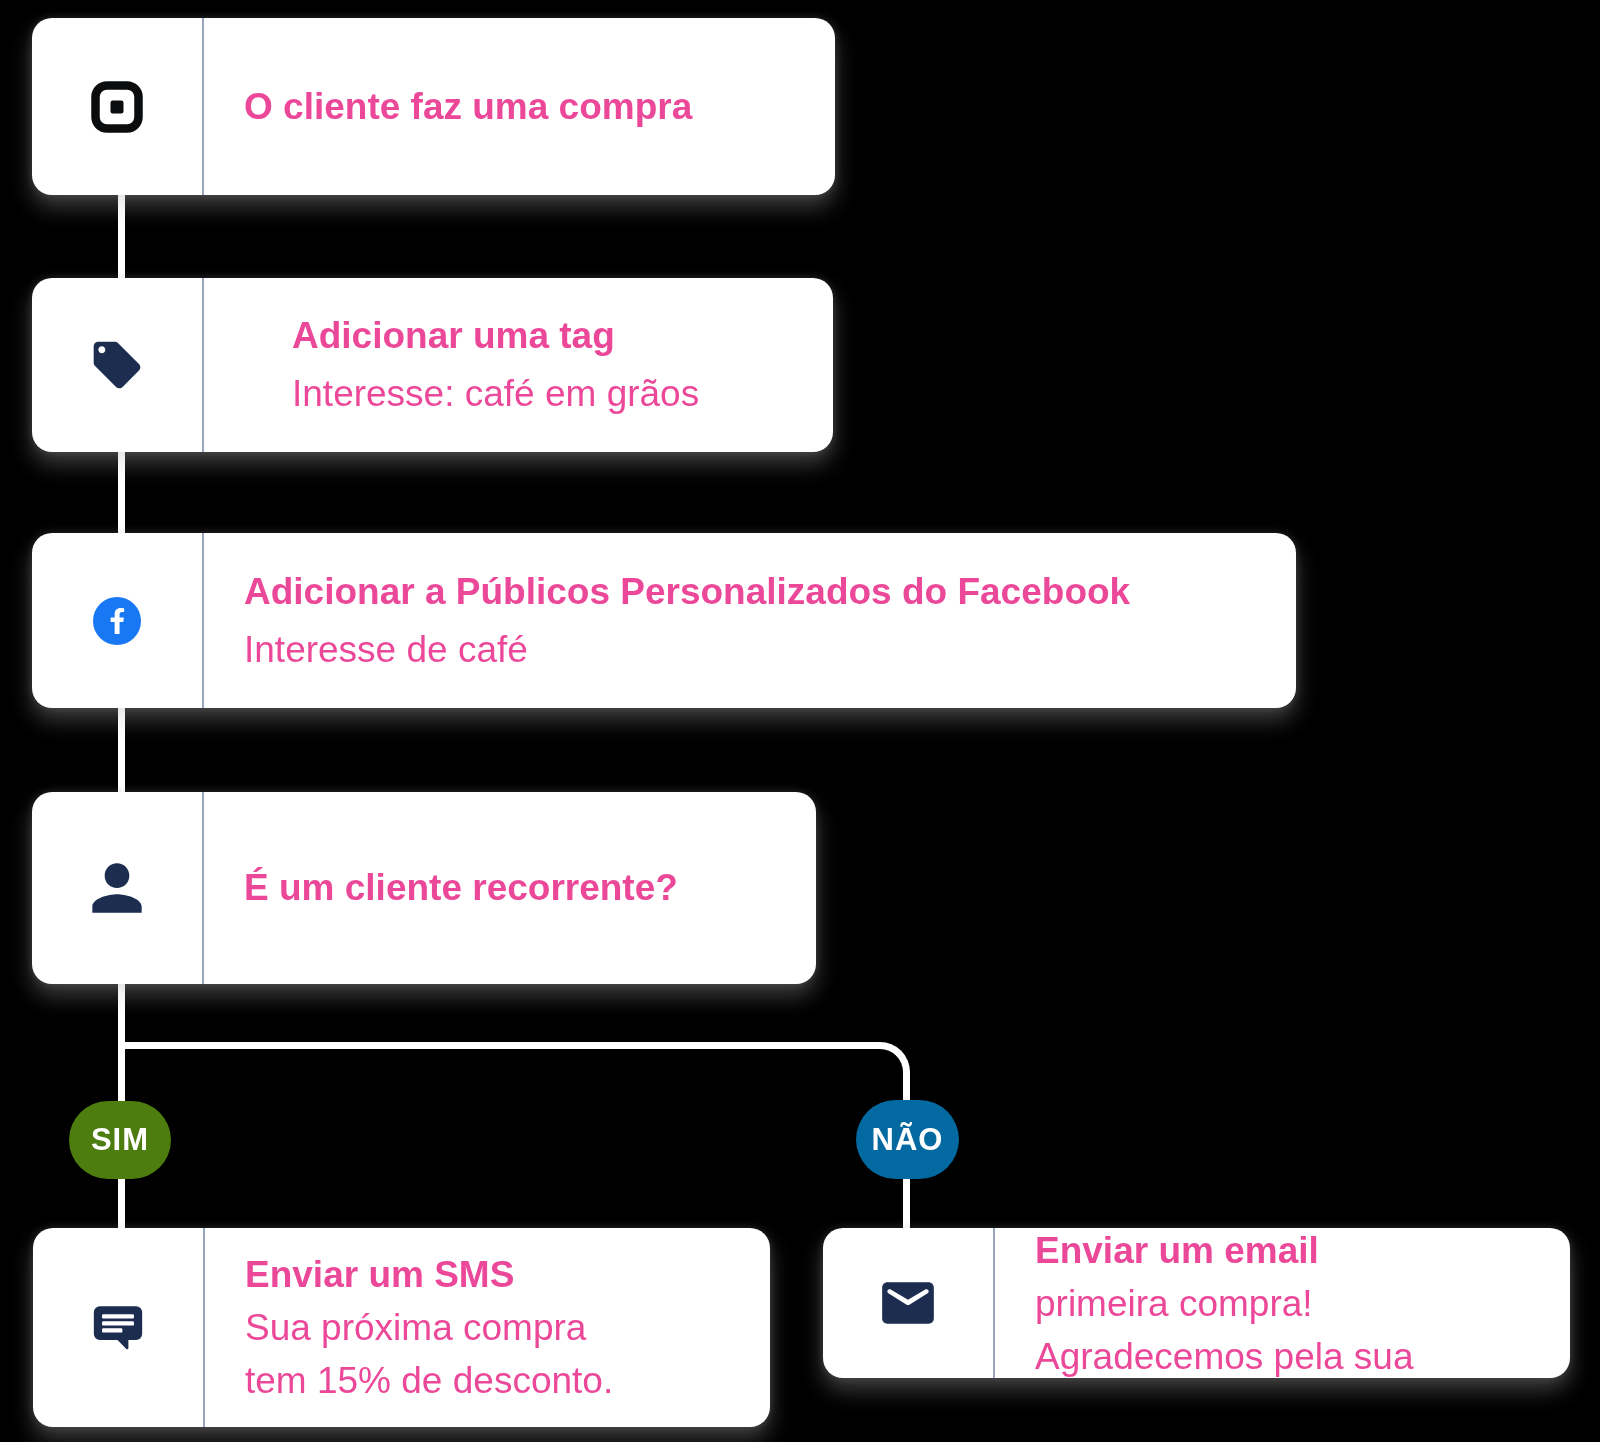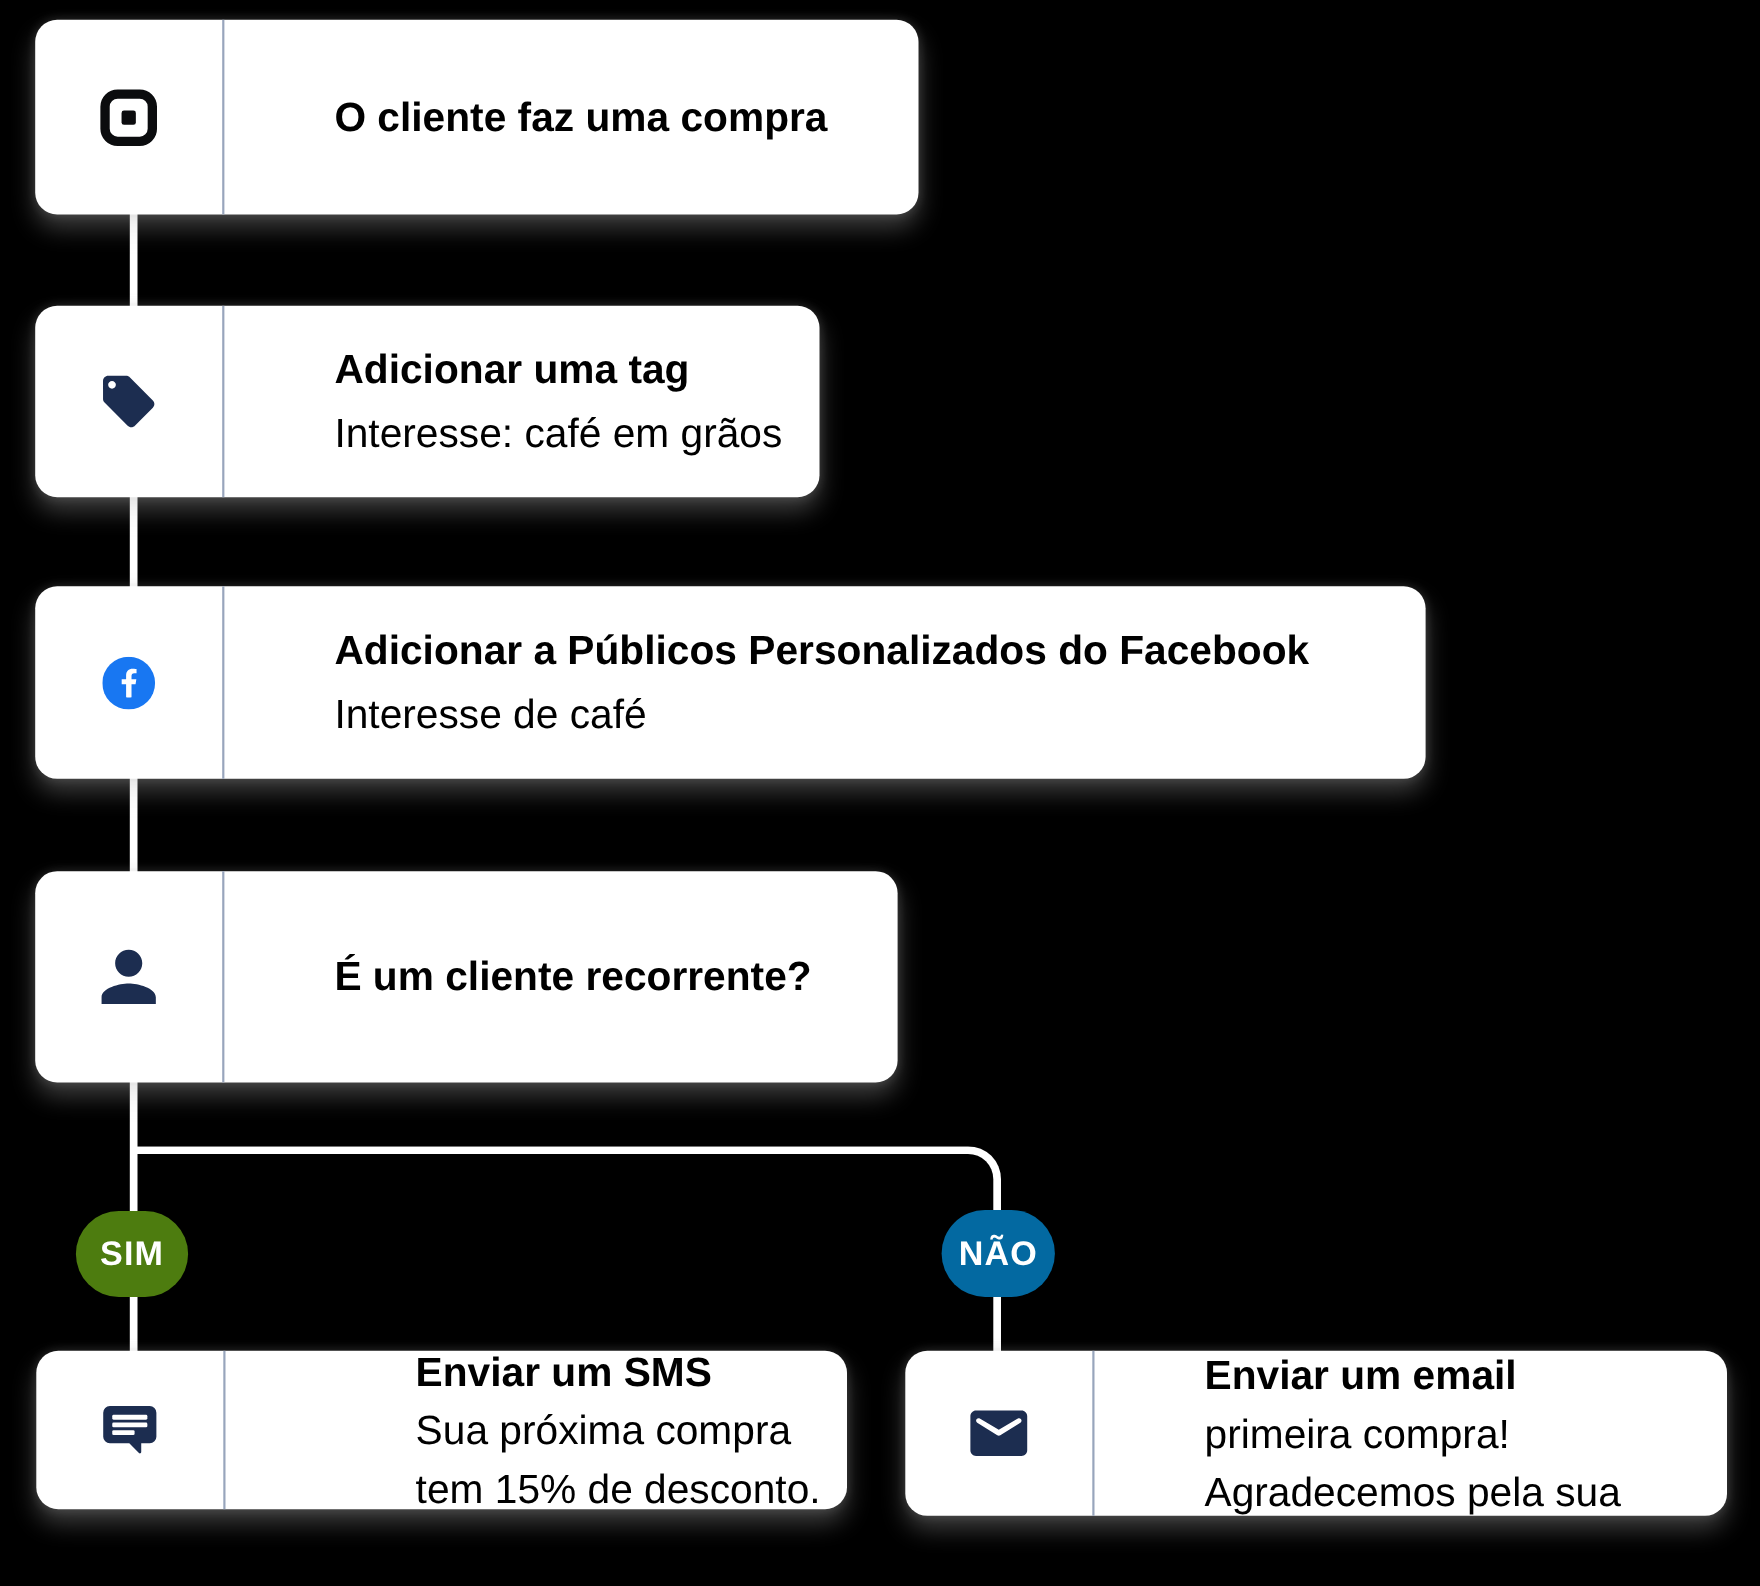--- a/index.html
+++ b/index.html
@@ -37,40 +37,40 @@
 
   
   .card {
     position: absolute;
     background: #ffffff;
     border-radius: 20px;
     display: flex;
     box-shadow: 0 12px 22px rgba(190,190,190,0.32), 0 0 10px rgba(160,160,160,0.22);
   }
   .c1 { left: 32px;  top: 18px;   width: 803px;  height: 177px; }
-  .c2 { left: 32px;  top: 278px;  width: 713px;  height: 174px; }
+  .c2 { left: 32px;  top: 278px;  width: 801px;  height: 174px; gap: 48px; }
   .c3 { left: 32px;  top: 533px;  width: 1264px; height: 175px; }
   .c4 { left: 32px;  top: 792px;  width: 784px;  height: 192px; text-align: right; }
-  .c5 { left: 33px;  top: 1228px; width: 737px;  height: 144px; justify-content: space-between; }
+  .c5 { left: 33px;  top: 1228px; width: 737px;  height: 199px; }
   .c6 { left: 823px; top: 1228px; width: 747px;  height: 150px; }
 
   .icon-col {
     flex: 0 0 172px;
     border-right: 2px solid #98A5BC;
     display: flex;
     align-items: center;
     justify-content: center;
   }
   .content {
     display: flex;
     flex-direction: column;
     justify-content: center;
-    padding-left: 100px;
+    padding-left: 40px;
     padding-right: 24px;
-    color: #000000;
+    color: #ec4899;
     font-size: 37px;
     line-height: 58px;
   }
   .lines3 .content { line-height: 53px; }
   .title { font-weight: bold; }
 
   
   .badge {
     position: absolute;
     display: flex;

